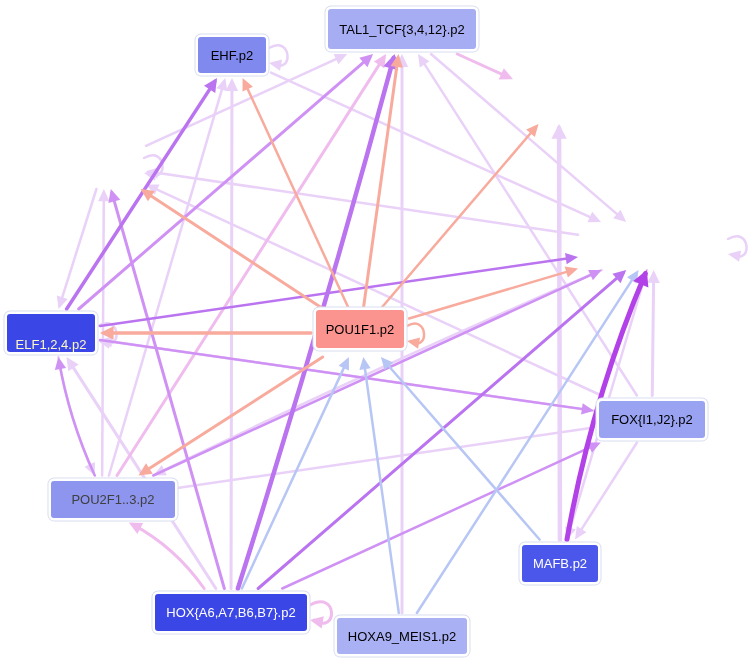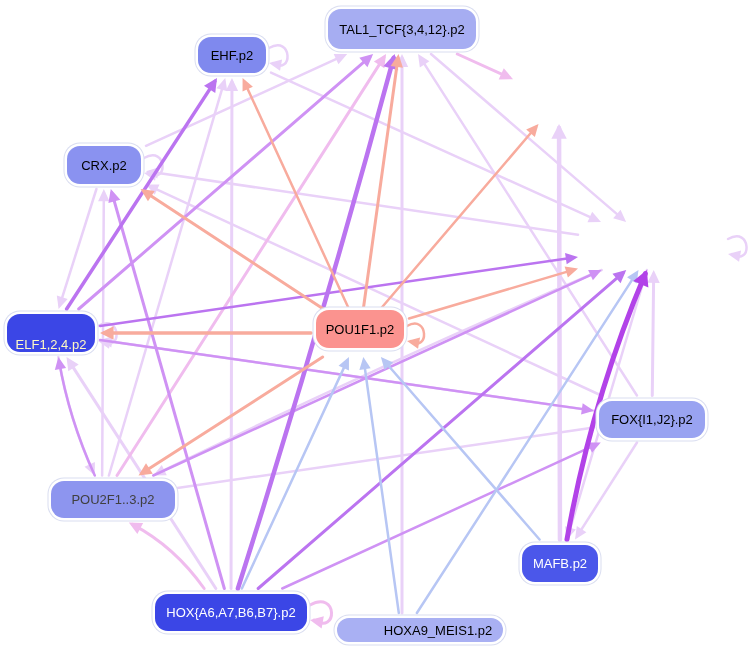--- a/index.html
+++ b/index.html
@@ -1,20 +1,20 @@
 <!DOCTYPE html>
 <html><head>
 <meta charset="utf-8">
 <style>
   html,body{margin:0;padding:0;background:#ffffff;}
   #canvas{position:relative;width:755px;height:666px;background:#ffffff;overflow:hidden;
           font-family:"Liberation Sans", sans-serif;}
   #edges{position:absolute;left:0;top:0;width:755px;height:666px;}
   .node{position:absolute;display:flex;align-items:center;justify-content:center;
-        border-radius:13px;font-size:13px;letter-spacing:0;white-space:nowrap;
+        border-radius:3px;font-size:13px;letter-spacing:0;white-space:nowrap;
         box-shadow:0 0 0 2.5px #ffffff, 0 0 0 3.5px #d9ddf0;cursor:pointer;z-index:2;}
   .node span{pointer-events:none;}
 </style>
 </head>
 <body>
 
 <div id="canvas">
   <svg id="edges" xmlns="http://www.w3.org/2000/svg" width="755" height="666" viewBox="0 0 755 666">
       <path d="M652.2716763005781,395.5 Q652.9971098265896,332.75 653.67630366789,273.9997327275154" fill="none" stroke="#e9d1f8" stroke-width="3" stroke-linecap="round"></path>
       <polygon points="653.7225433526012,270 659.7730060970566,282.9708095575395 647.3738346417588,282.82746653493484" fill="#e9d1f8"></polygon>
@@ -121,37 +121,34 @@
       <path d="M566.968454258675,539.5 Q591.5860744118373,400.20129163713375 645.3196365861496,273.681713854533" fill="none" stroke="#b242e8" stroke-width="5" stroke-linecap="round"></path>
       <polygon points="646.8832807570977,270 648.3716729964665,287.4721117367589 633.2766461928813,281.06117063587175" fill="#b242e8"></polygon>
     </svg>
 
 <div class="node" style="left: 328px; top: 9px; width: 148px; height: 40px; background: rgb(166, 173, 242); color: rgb(0, 0, 0);">
       <span>TAL1_TCF{3,4,12}.p2</span>
     </div>
     <div class="node" style="left: 198px; top: 37px; width: 68px; height: 36px; background: rgb(127, 137, 238); color: rgb(0, 0, 0);">
       <span>EHF.p2</span>
     </div>
-    <div class="node" style="left: 67px; top: 146px; width: 74px; height: 38px; background: rgb(138, 146, 240); color: rgb(0, 0, 0);">
-      <span>CRX.p2</span>
-    </div>
     <div class="node" style="left: 7px; top: 314px; width: 88px; height: 38px; background: rgb(59, 70, 230); color: #fef9c3; align-items: flex-end;">
       <span>ELF1,2,4.p2</span>
     </div>
     <div class="node" style="left: 316px; top: 310px; width: 88px; height: 38px; background: rgb(251, 147, 143); color: rgb(0, 0, 0);">
       <span>POU1F1.p2</span>
     </div>
     <div class="node" style="left: 599px; top: 400.5px; width: 106px; height: 37px; background: rgb(153, 163, 241); color: rgb(0, 0, 0);">
       <span>FOX{I1,J2}.p2</span>
     </div>
     <div class="node" style="left: 51px; top: 480.5px; width: 124px; height: 37px; background: rgb(141, 149, 239); color: #404040;">
       <span>POU2F1..3.p2</span>
     </div>
     <div class="node" style="left: 522px; top: 544.5px; width: 76px; height: 37px; background: rgb(75, 87, 234); color: rgb(255, 255, 255);">
       <span>MAFB.p2</span>
     </div>
     <div class="node" style="left: 155px; top: 593.5px; width: 152px; height: 37px; background: rgb(59, 70, 230); color: rgb(255, 255, 255);">
       <span>HOX{A6,A7,B6,B7}.p2</span>
     </div>
-    <div class="node" style="left: 337px; top: 618px; width: 130px; height: 24px; background: rgb(169, 176, 243); color: rgb(0, 0, 0); padding-left: 36px;">
+    <div class="node" style="left: 337px; top: 618px; width: 130px; height: 36px; background: rgb(169, 176, 243); color: rgb(0, 0, 0);">
       <span>HOXA9_MEIS1.p2</span>
     </div>
   </div>
 
 </body></html>

